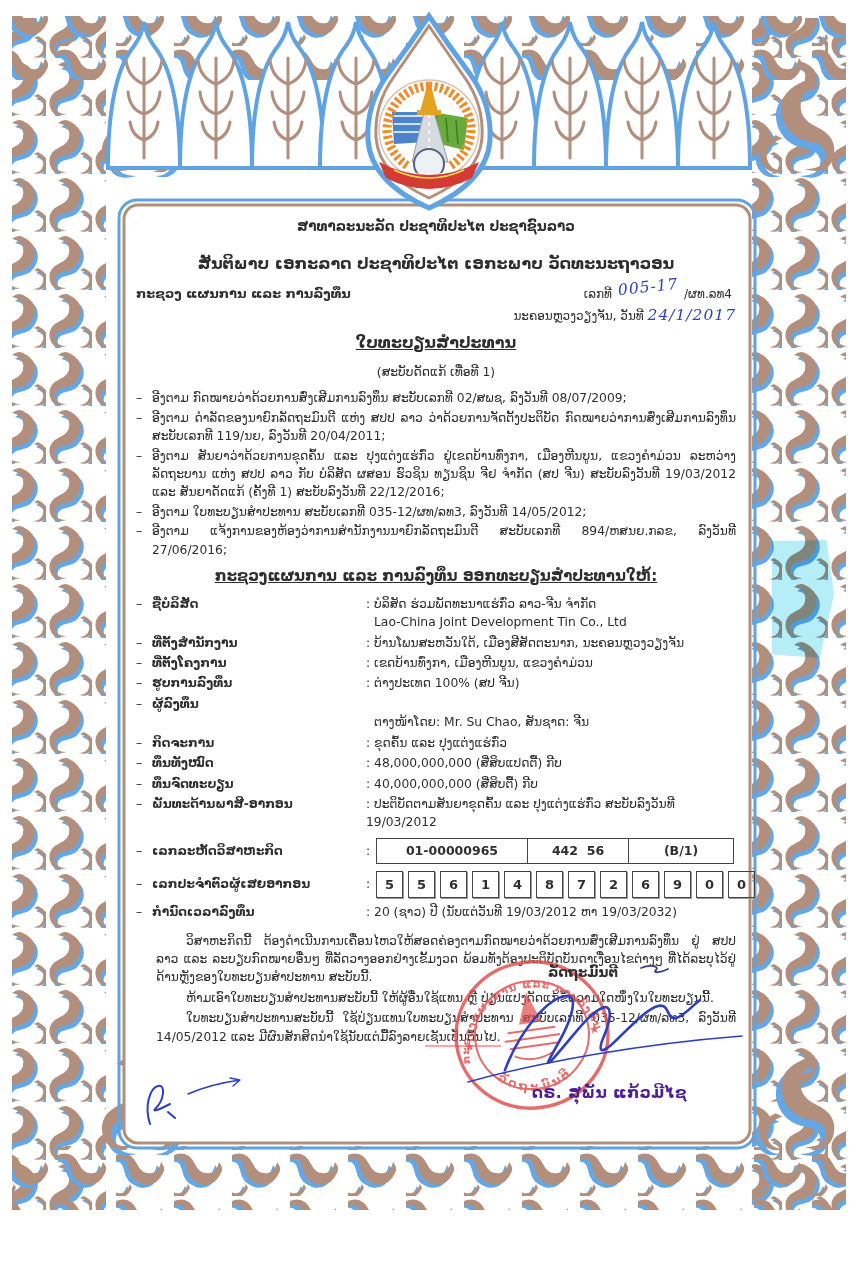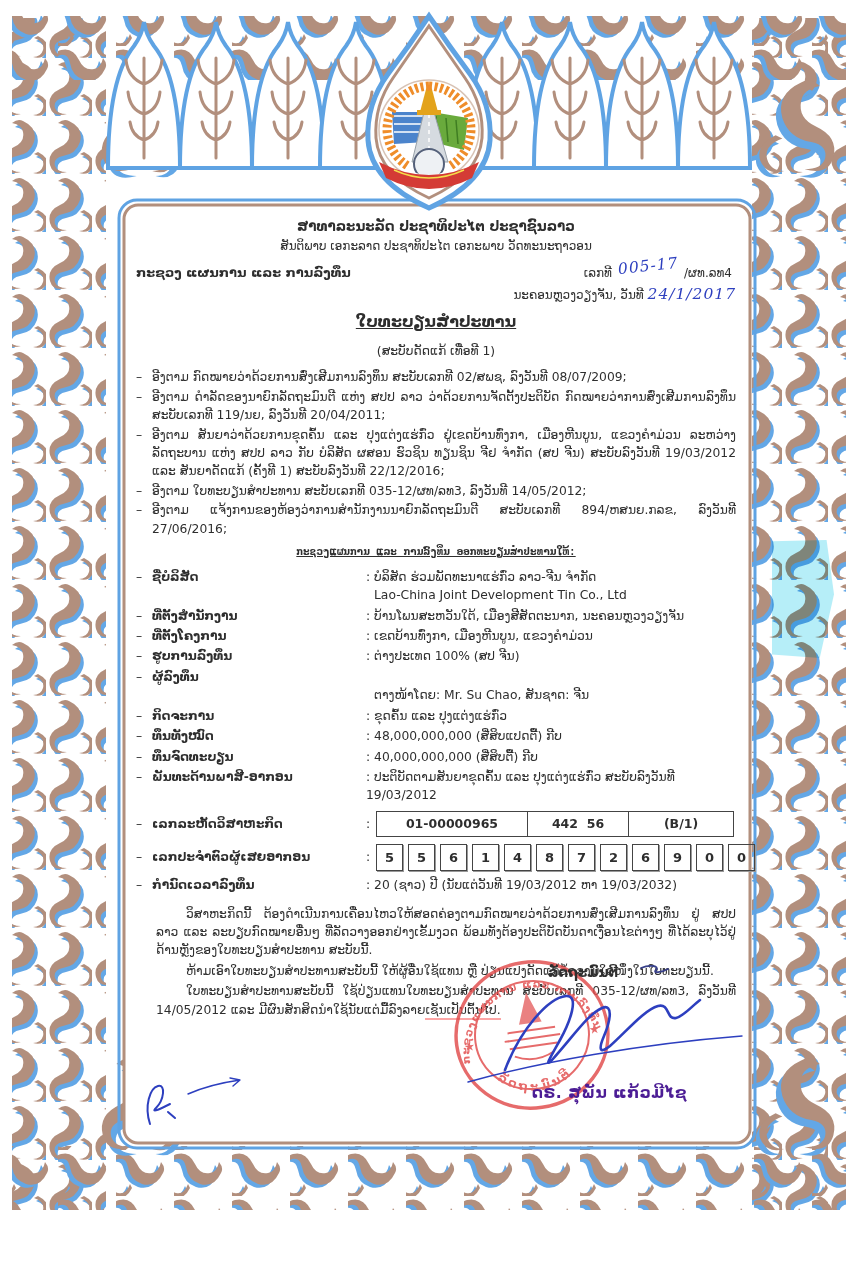--- a/index.html
+++ b/index.html
@@ -8,35 +8,35 @@
   #border-svg{position:absolute;left:0;top:0;z-index:1;}
   #stamp-svg{position:absolute;left:0;top:0;z-index:4;pointer-events:none;}
 
   
   #content{position:absolute;left:136px;top:216px;width:600px;z-index:3;
            font-size:12.3px;line-height:1.5;}
   .center{text-align:center;}
   .b{font-weight:bold;}
   .u{text-decoration:underline;}
   .hline1{font-size:13.5px;font-weight:bold;}
-  .hline2{font-size:12px;font-weight:normal;margin-top:1px;}
+  .hline2{font-size:16px;font-weight:bold;margin-top:16px;}
   .minrow{display:flex;justify-content:space-between;margin-top:6px;align-items:center;}
   .ministry{font-weight:bold;font-size:13px;}
   .docno{font-size:12px;white-space:nowrap;position:relative;padding-right:4px;}
   .hand{font-family:"DejaVu Serif","Liberation Serif",serif;font-style:italic;
         color:#2d3fbf;font-size:15.5px;letter-spacing:1px;}
   .hand-no{position:relative;top:-6px;display:inline-block;transform:rotate(-6deg);margin:0 2px;}
   .placedate{text-align:right;font-size:12px;margin-top:-2px;}
   .title{font-size:16px;margin-top:4px;}
   .subtitle{font-size:12.3px;margin-top:8px;}
   .refs{margin-top:8px;}
   .ref{display:flex;margin-bottom:1px;}
   .ref .mk{width:16px;flex:none;}
   .ref .tx{flex:1;text-align:justify;}
-  .issue-head{font-size:11px;margin:6px 0 8px 0;font-family:Liberation Mono, monospace;}
+  .issue-head{font-size:15px;margin:6px 0 8px 0;}
   .frow{display:flex;line-height:1.42;margin-bottom:3px;}
   .frow .mk{width:16px;flex:none;}
   .frow .lb{width:214px;flex:none;font-weight:bold;}
   .frow .vl{flex:1;}
   .subval{margin-left:238px;line-height:1.42;margin-top:-2px;margin-bottom:3px;}
   .coderow{display:flex;align-items:center;margin:7px 0 6px 0;}
   .coderow .mk{width:16px;flex:none;}
   .coderow .lb{width:214px;flex:none;font-weight:bold;}
   .coderow .cl{width:10px;flex:none;}
   .codebox{display:flex;border:1.5px solid #444;height:24px;width:356px;}

